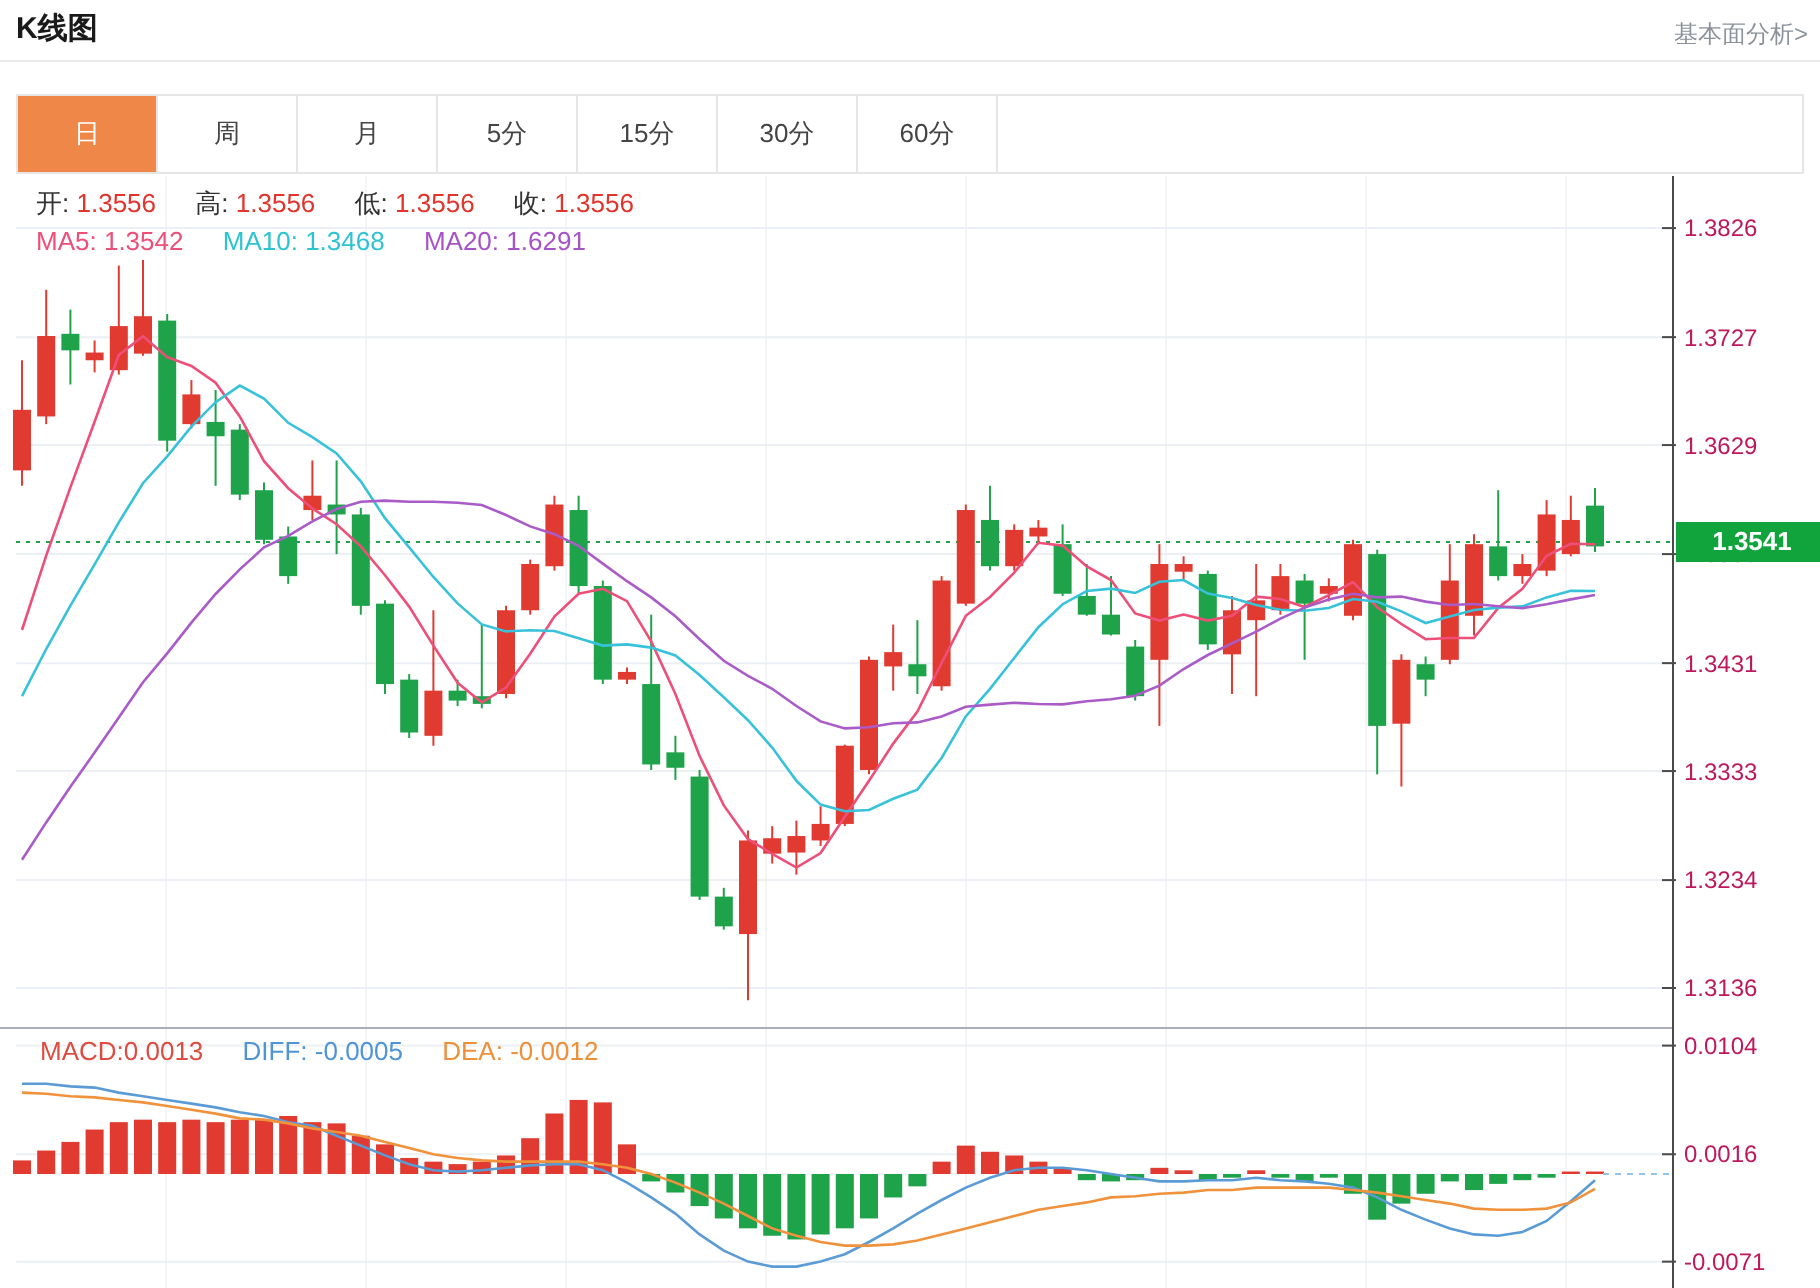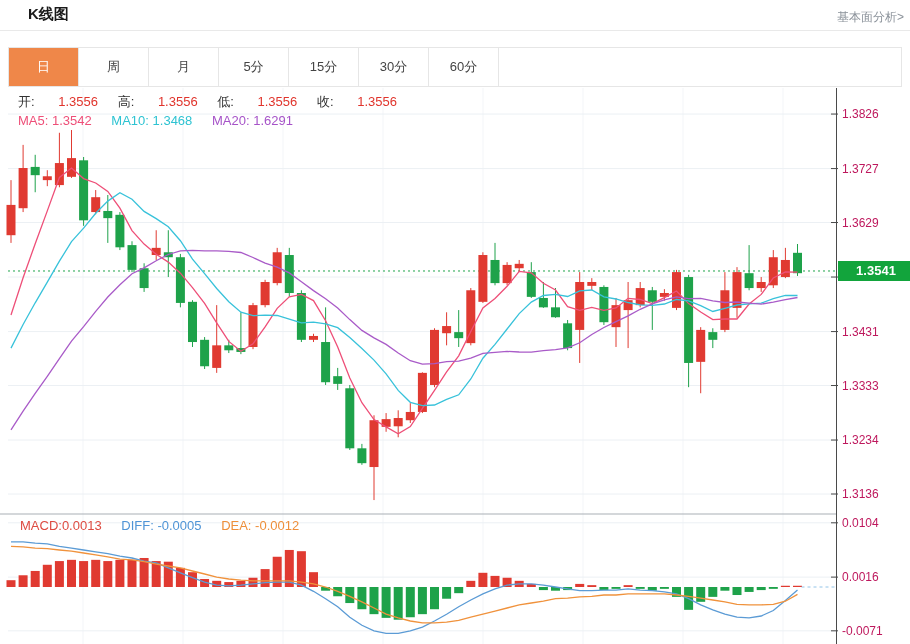--- a/index.html
+++ b/index.html
@@ -1,28 +1,28 @@
 <!DOCTYPE html>
 <html><head>
 <meta charset="utf-8">
 <style>
   html,body{margin:0;padding:0;background:#fff;font-family:"Liberation Sans",sans-serif;}
   #app{position:relative;width:910px;height:644px;overflow:hidden;background:#fff;}
-  .title{position:absolute;left:8px;top:5px;font-size:15px;font-weight:bold;color:#1a1a1a;margin-left:20px;}
+  .title{position:absolute;left:8px;top:5px;font-size:15px;font-weight:bold;color:#1a1a1a;}
   .analysis-link{position:absolute;right:6px;top:9px;font-size:12px;color:#8a9199;cursor:pointer;}
   .divider{position:absolute;left:0;top:30px;width:910px;height:1px;background:#e9e9e9;}
   .tabbar{position:absolute;left:8px;top:47px;width:894px;height:40px;border:1px solid #e6e6e6;box-sizing:border-box;display:flex;background:#fff;z-index:4;}
   .tab{width:69px;line-height:38px;text-align:center;font-size:13px;color:#444;border-right:1px solid #e6e6e6;cursor:pointer;}
   .tab.active{background:#ef8749;color:#fff;}
   .tab-filler{flex:1;}
   #chart{position:absolute;left:0;top:0;}
   .info-line{position:absolute;font-size:13px;white-space:nowrap;z-index:3;}
   .info-item{margin-right:16px;}
   .lbl{color:#333;}
-  .val-red{color:#e0342c;margin-left:20px;}
+  .val-red{color:#e0342c;}
   .c-ma5{color:#ee4f78;}
   .c-ma10{color:#2ec3d2;text-align:right;}
   .c-ma20{color:#a653c8;}
   .c-macd{color:#de4b41;}
   .c-diff{color:#4f94d6;}
   .c-dea{color:#ee8f3a;}
   .axis-label{position:absolute;left:842px;font-size:12px;color:#be185d;transform:translateY(-50%);z-index:2;}
   .badge{position:absolute;left:838px;width:76px;height:20px;background:#12a43c;color:#fff;font-size:13px;font-weight:bold;text-align:center;line-height:20px;z-index:5;}
 </style>
 </head>

